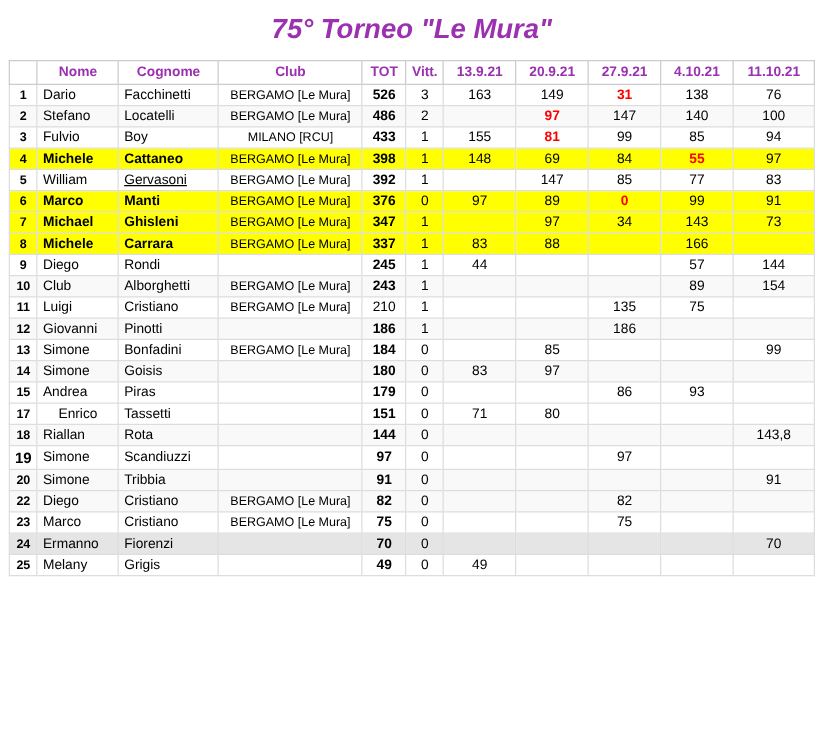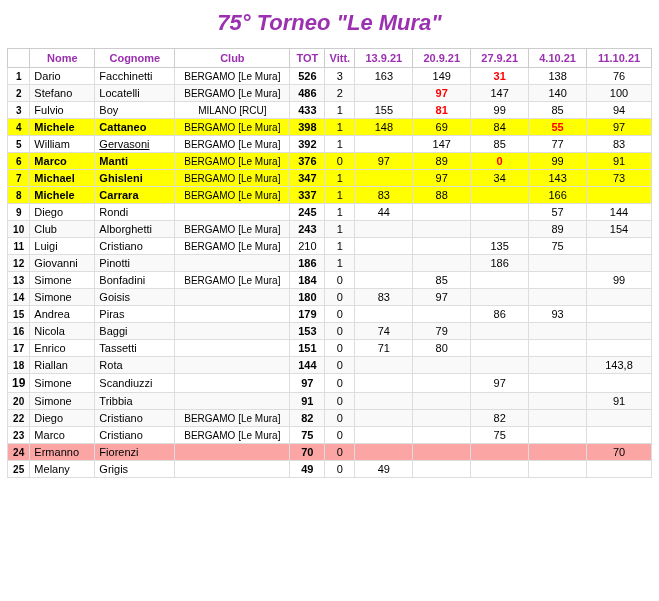--- a/index.html
+++ b/index.html
@@ -256,36 +256,23 @@
         <td style="text-align: left; padding-left: 4px;">Piras</td>
         <td style="font-size: 10px;"></td>
         <td style="font-weight: bold;">179</td>
         <td>0</td>
         <td></td>
         <td></td>
         <td>86</td>
         <td>93</td>
         <td></td>
       </tr>
-      <tr style="background: rgb(249, 249, 249);">
-        <td style="font-weight: bold; font-size: 10px;">16</td>
-        <td style="text-align: left; padding-left: 4px;">Nicola</td>
-        <td style="text-align: left; padding-left: 4px;">Baggi</td>
-        <td style="font-size: 10px;"></td>
-        <td style="font-weight: bold;">153</td>
-        <td>0</td>
-        <td>74</td>
-        <td>79</td>
-        <td></td>
-        <td></td>
-        <td></td>
-      </tr>
       <tr style="background: rgb(255, 255, 255);">
         <td style="font-weight: bold; font-size: 10px;">17</td>
-        <td style="text-align: left; padding-left: 4px;">Enrico</td>
+        <td style="text-align: center; padding-left: 4px;">Enrico</td>
         <td style="text-align: left; padding-left: 4px;">Tassetti</td>
         <td style="font-size: 10px;"></td>
         <td style="font-weight: bold;">151</td>
         <td>0</td>
         <td>71</td>
         <td>80</td>
         <td></td>
         <td></td>
         <td></td>
       </tr>
@@ -347,21 +334,21 @@
         <td style="text-align: left; padding-left: 4px;">Cristiano</td>
         <td style="font-size: 10px;">BERGAMO [Le Mura]</td>
         <td style="font-weight: bold;">75</td>
         <td>0</td>
         <td></td>
         <td></td>
         <td>75</td>
         <td></td>
         <td></td>
       </tr>
-      <tr style="background: #fca5a5;">
+      <tr style="background: #e5e5e5;">
         <td style="font-weight: bold; font-size: 10px;">24</td>
         <td style="text-align: left; padding-left: 4px;">Ermanno</td>
         <td style="text-align: left; padding-left: 4px;">Fiorenzi</td>
         <td style="font-size: 10px;"></td>
         <td style="font-weight: bold;">70</td>
         <td>0</td>
         <td></td>
         <td></td>
         <td></td>
         <td></td>

